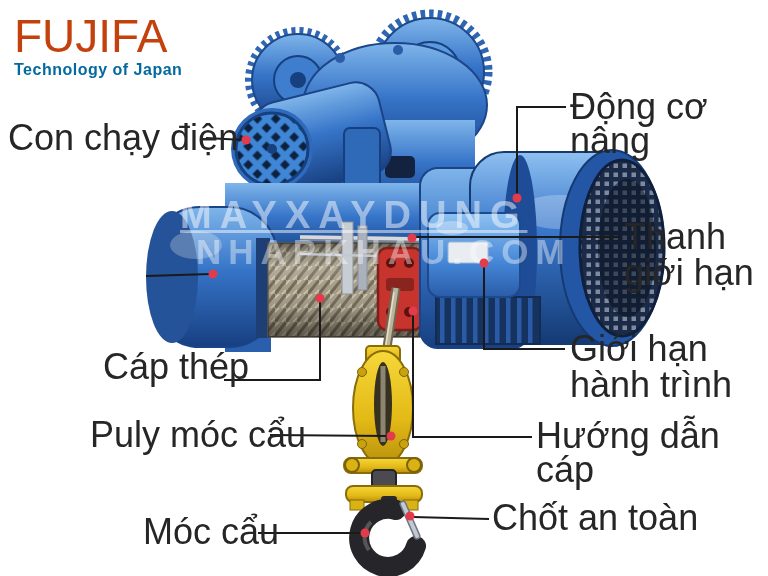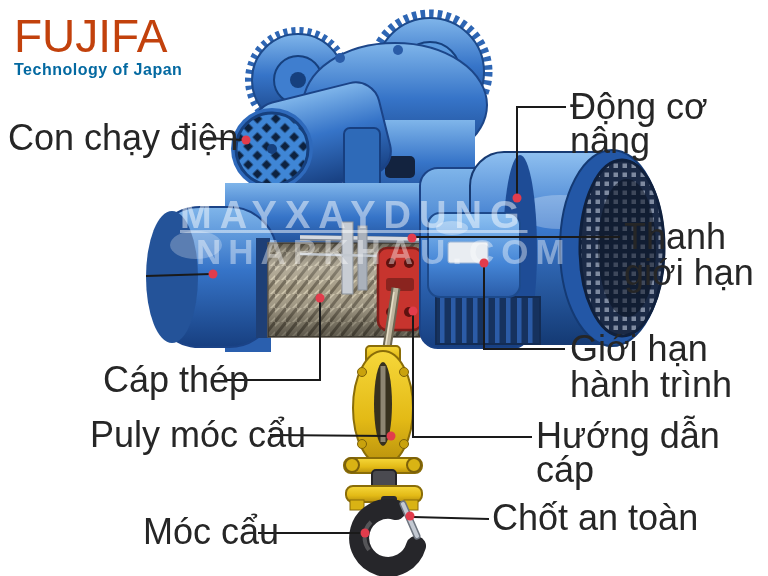--- a/index.html
+++ b/index.html
@@ -237,20 +237,20 @@
   </svg>
 
   <div id="logo">
     <div class="brand">FUJIFA</div>
     <div class="tagline">Technology of Japan</div>
   </div>
 
   <div class="lbl" style="left:8px;top:121px;">Con chạy điện</div>
   <div class="lbl" style="left:570px;top:90px;">Động cơ nâng</div>
   <div class="lbl two" style="left:624px;top:219px;width:140px;">Thanh giới hạn</div>
-  <div class="lbl" style="left:103px;top:363px;">Cáp thép</div>
+  <div class="lbl" style="left:103px;top:350px;">Cáp thép</div>
   <div class="lbl two" style="left:570px;top:331px;width:198px;">Giới hạn hành trình</div>
   <div class="lbl" style="left:536px;top:419px;">Hướng dẫn cáp</div>
   <div class="lbl" style="left:90px;top:418px;">Puly móc cẩu</div>
   <div class="lbl" style="left:143px;top:515px;">Móc cẩu</div>
   <div class="lbl" style="left:492px;top:501px;">Chốt an toàn</div>
 
 </div>
 
 </body></html>

